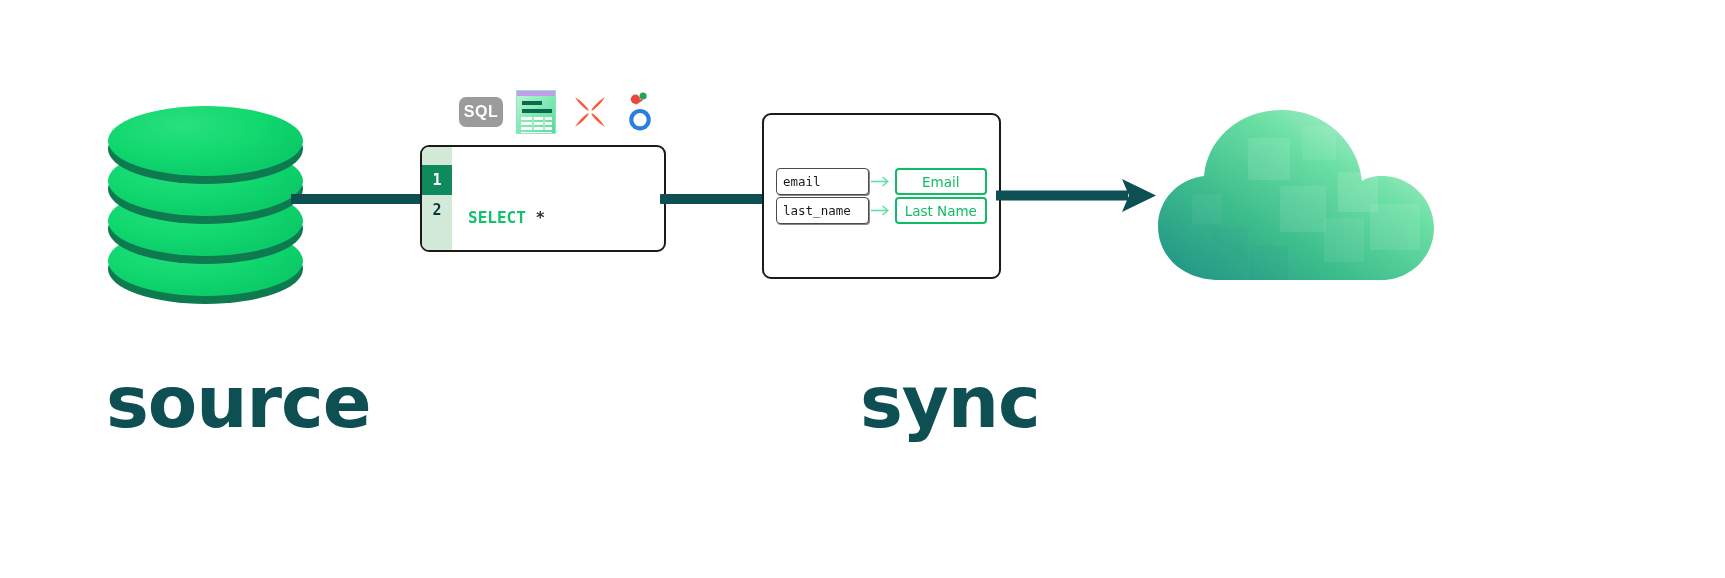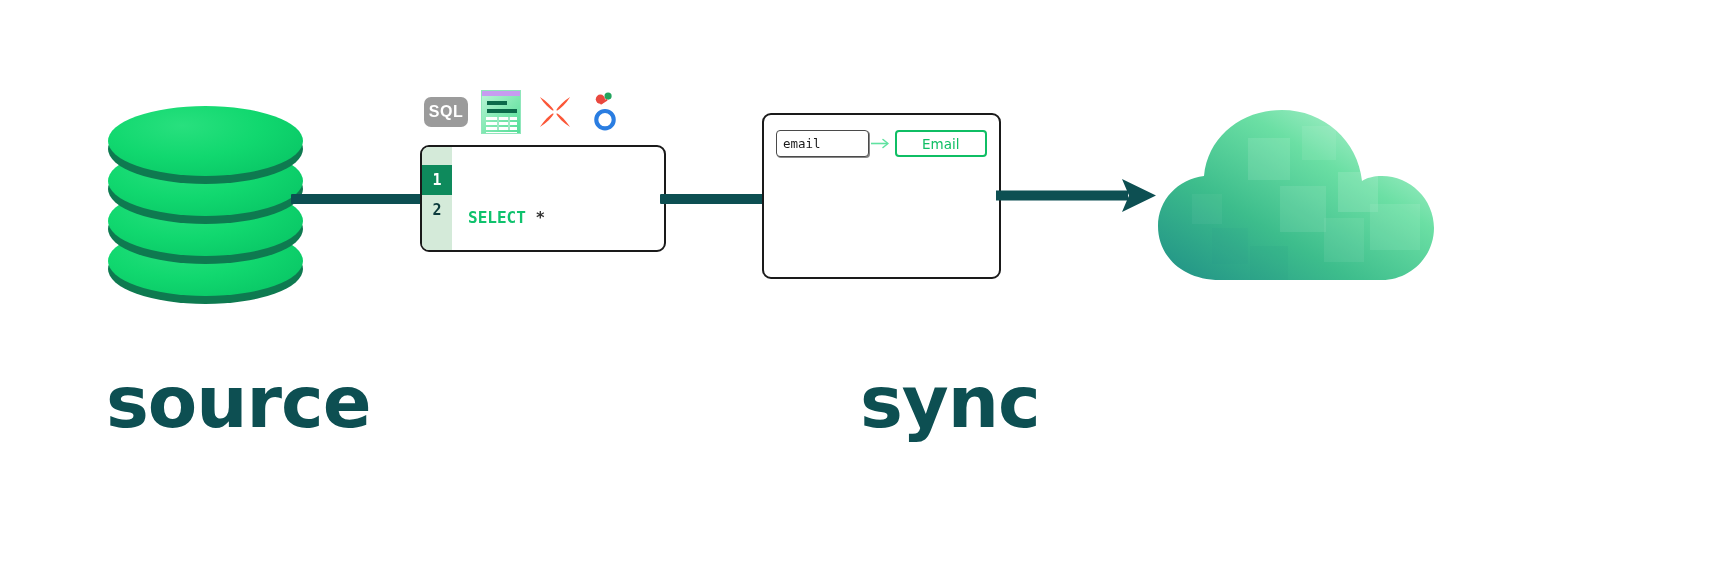--- a/index.html
+++ b/index.html
@@ -46,21 +46,21 @@
     position: absolute;
     left: 0; top: 0;
     width: 195px; height: 70px;
     border-radius: 50% / 50%;
     background: radial-gradient(ellipse at 38% 28%, #28e07e 0%, #11d86f 45%, #06c062 100%);
   }
 
   
   #icon-row {
     position: absolute;
-    left: 424px;
+    left: 459px;
     top: 88px;
     height: 48px;
     display: flex;
     align-items: center;
     gap: 13px;
   }
   .sql-badge {
     width: 44px; height: 30px;
     background: #9b9b9b;
     border-radius: 7px;
@@ -141,21 +141,21 @@
     top: 113px;
     width: 239px;
     height: 166px;
     background: #ffffff;
     border: 2px solid #1a1a1a;
     border-radius: 9px;
     box-sizing: border-box;
     padding: 14px 12px;
     display: flex;
     flex-direction: column;
-    justify-content: space-between;
+    justify-content: center;
   }
   .map-row {
     display: flex;
     align-items: center;
     height: 29px;
   }
   .src-field {
     width: 96px;
     height: 27px;
     box-sizing: border-box;
@@ -293,20 +293,30 @@
       <div class="map-arrow">
         <svg width="26" height="27" viewBox="0 0 26 27">
           <path d="M2 13.5 H18" stroke="#5fe2a0" stroke-width="1.6" fill="none"></path>
           <path d="M14 9.5 L19 13.5 L14 17.5" stroke="#5fe2a0" stroke-width="1.6" fill="none" stroke-linejoin="round" stroke-linecap="round"></path>
         </svg>
       </div>
       <div class="dst-field">Email</div>
     </div>
 
 
+    <div class="map-row">
+      <div class="src-field">last_name</div>
+      <div class="map-arrow">
+        <svg width="26" height="27" viewBox="0 0 26 27">
+          <path d="M2 13.5 H18" stroke="#5fe2a0" stroke-width="1.6" fill="none"></path>
+          <path d="M14 9.5 L19 13.5 L14 17.5" stroke="#5fe2a0" stroke-width="1.6" fill="none" stroke-linejoin="round" stroke-linecap="round"></path>
+        </svg>
+      </div>
+      <div class="dst-field">Last Name</div>
+    </div>
   </div>
 
   <svg style="position:absolute; left:996px; top:176px;" width="166" height="40">
     <path d="M0 19.5 H132" stroke="#0d4f52" stroke-width="10" fill="none"></path>
     <path d="M126 3 L160 19.5 L126 36 L133 19.5 Z" fill="#0d4f52"></path>
   </svg>
 
   <svg id="dest-cloud" viewBox="0 0 290 180">
     <defs>
       <linearGradient id="cloudGrad" x1="0" y1="1" x2="1" y2="0">

